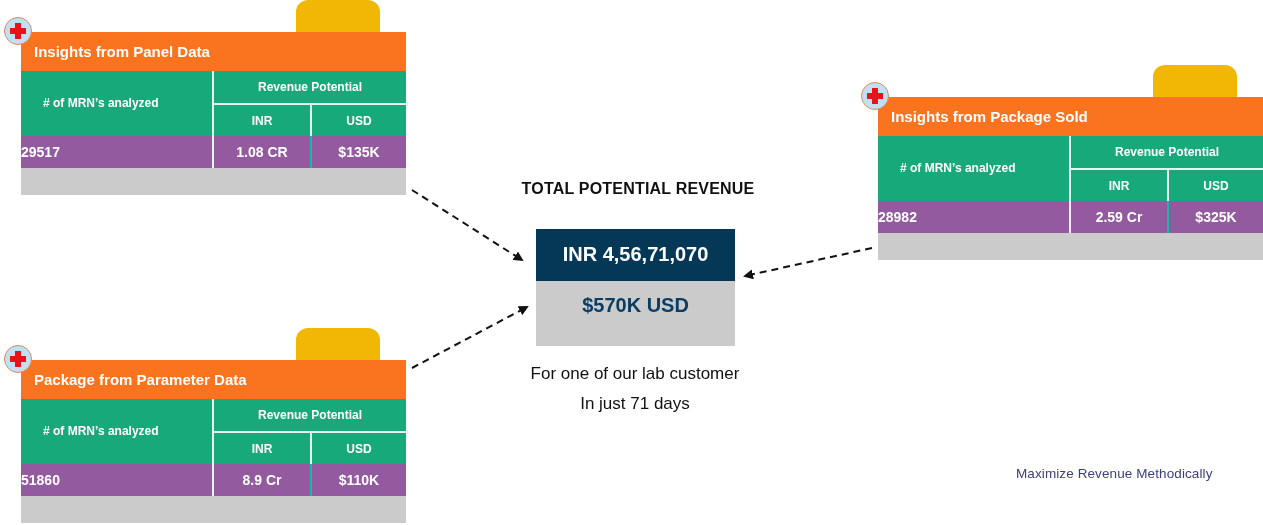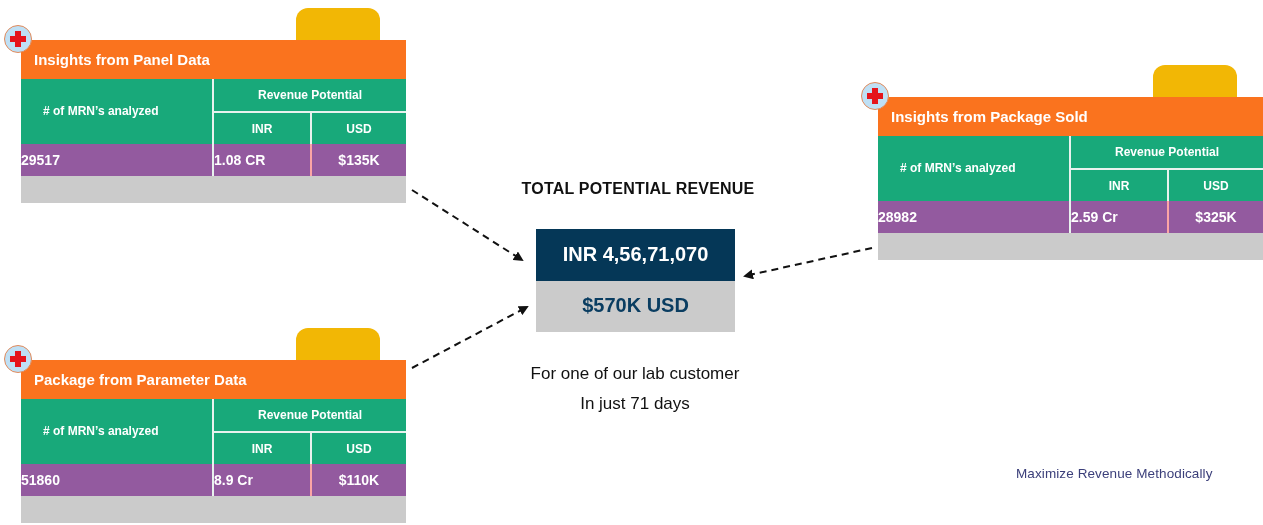--- a/index.html
+++ b/index.html
@@ -14,32 +14,32 @@
   .card table { width: 385px; border-collapse: collapse; table-layout: fixed; }
   .card td { color: #fff; font-weight: bold; font-size: 12px; }
   .card .g td { background: #18a97a; }
   .card .p td { background: #935a9f; font-size: 14px; }
   .card .lbl { padding-left: 22px; line-height: 19px; vertical-align: middle; border-right: 2px solid #e8f2ee; }
   .card .rp { text-align: center; height: 33px; border-bottom: 2px solid #e8f2ee; }
   .card .sub { text-align: center; height: 32px; }
   .card .sub.inr { border-right: 2px solid #e8f2ee; }
   .card .p td { height: 32px; }
   .card .p .v1 { border-right: 2px solid #e8f2ee; }
-  .card .p .v2 { text-align: left; border-right: 2px solid #fca5a5; }
+  .card .p .v2 { text-align: center; border-right: 2px solid #14b8a6; }
   .card .p .v3 { text-align: center; }
   .card .foot { height: 27px; background: #cbcbcb; }
 
-  #card-panel { left: 21px; top: 40px; border-radius: 6px; }
+  #card-panel { left: 21px; top: 32px; border-radius: 6px; }
   #card-param { left: 21px; top: 360px; }
   #card-package { left: 878px; top: 97px; }
 
   .total-title { position: absolute; left: 500px; width: 276px; top: 180px; text-align: center; font-weight: bold; font-size: 16px; color: #111; letter-spacing: 0.2px; }
   .total-box { position: absolute; left: 536px; top: 229px; width: 199px; }
   .total-inr { height: 52px; background: #053757; color: #fff; font-weight: bold; font-size: 20px; text-align: center; line-height: 50px; }
-  .total-usd { height: 51px; background: #cbcbcb; color: #0a3d61; font-weight: bold; font-size: 20px; text-align: center; line-height: 48px; }
+  .total-usd { height: 65px; background: #cbcbcb; color: #0a3d61; font-weight: bold; font-size: 20px; text-align: center; line-height: 48px; }
   .caption { position: absolute; left: 480px; width: 310px; text-align: center; font-size: 17px; color: #111; margin-top: 20px; }
   .cap1 { top: 344px; }
   .cap2 { top: 374px; }
 
   svg.arrows { position: absolute; left: 0; top: 0; pointer-events: none; }
 
   .logo { position: absolute; left: 1016px; top: 464px; width: 240px; }
   .logo-word { font-weight: bold; font-size: 37px; letter-spacing: 5px; color: #2b3378; line-height: 38px; }
   .logo-word .a-accent { background: linear-gradient(90deg, #e4338c 0%, #2db3e8 100%); -webkit-background-clip: text; background-clip: text; color: transparent; }
   .logo-tag { font-size: 13.5px; color: #3b3f7a; margin-top: 2px; letter-spacing: 0.1px; }

